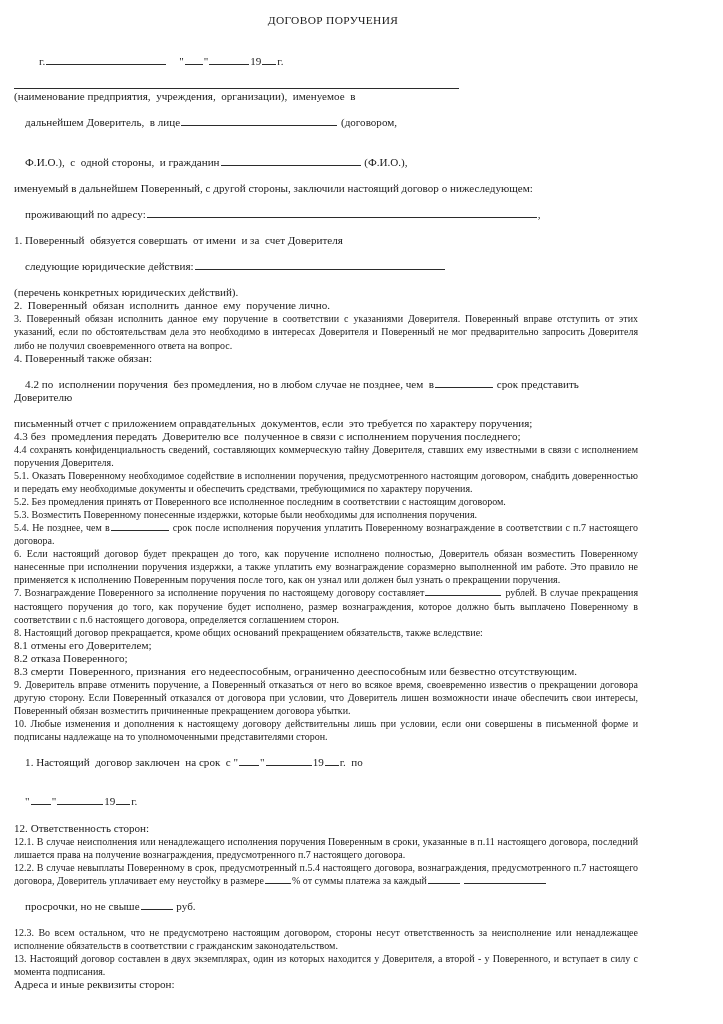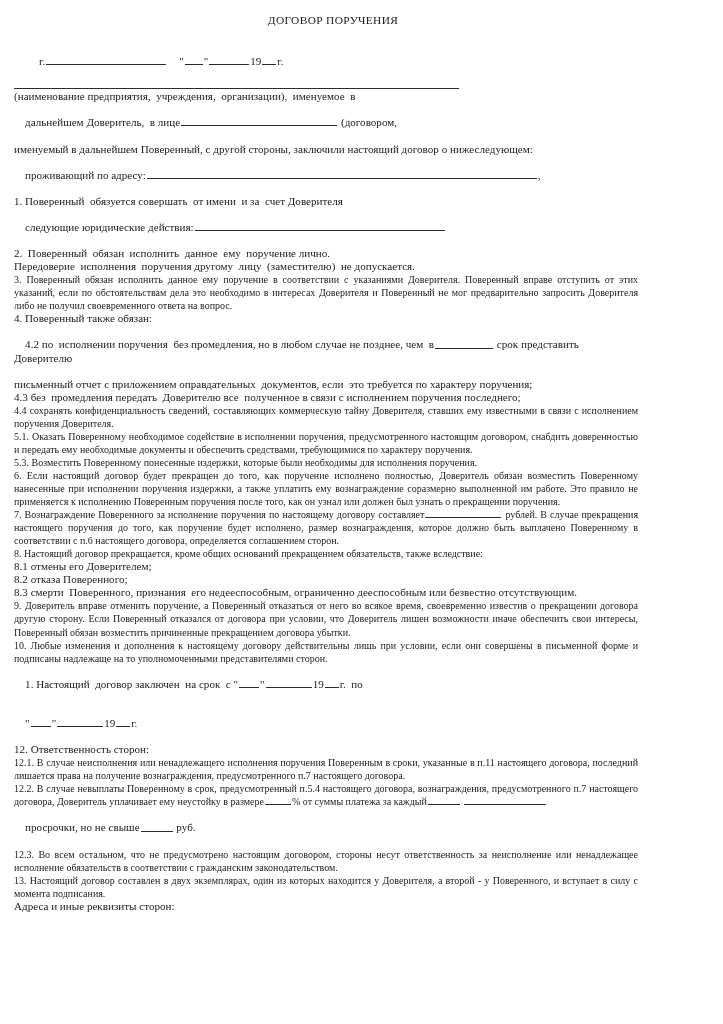--- a/index.html
+++ b/index.html
@@ -73,47 +73,54 @@
   <div class="gap-1"></div>
 
   <hr class="rule" style="width:445px;">
 
   <div class="line">(наименование предприятия,  учреждения,  организации),  именуемое  в</div>
 
   <div class="line">
     <span>дальнейшем Доверитель,  в лице</span><span class="blank" style="width:156px;"></span> <span>(договором,</span>
   </div>
 
+  <div class="line">
+    <span>Ф.И.О.),  с  одной стороны,  и гражданин</span><span class="blank" style="width:140px;"></span> <span>(Ф.И.О.),</span>
+  </div>
 
   <div class="line">именуемый в дальнейшем Поверенный, с другой стороны, заключили настоящий договор о нижеследующем:</div>
 
   <div class="line">
     <span>проживающий по адресу:</span><span class="blank" style="width:390px;"></span><span>,</span>
   </div>
 
   <div class="line">1. Поверенный  обязуется совершать  от имени  и за  счет Доверителя</div>
   <div class="line">
     <span>следующие юридические действия:</span><span class="blank" style="width:250px;"></span>
   </div>
+  <div class="line">(перечень конкретных юридических действий).</div>
 
   <div class="line">2.  Поверенный  обязан  исполнить  данное  ему  поручение лично.</div>
-  <div class="line">Передоверие  исполнения  поручения другому  лицу  (заместителю)  не допускается.</div>
 
   <div class="just">3. Поверенный  обязан исполнить данное ему поручение в соответствии с указаниями Доверителя. Поверенный  вправе  отступить от  этих  указаний,  если  по обстоятельствам дела  это необходимо в интересах Доверителя и Поверенный не  мог  предварительно запросить  Доверителя  либо   не  получил своевременного ответа на вопрос.</div>
 
   <div class="line">4. Поверенный также обязан:</div>
   <div class="line">
     <span>4.2 по  исполнении поручения  без промедления, но в любом случае не позднее, чем  в</span><span class="blank" style="width:58px;"></span> <span>срок представить Доверителю</span>
   </div>
   <div class="line">письменный отчет с приложением оправдательных  документов, если  это требуется по характеру поручения;</div>
   <div class="line">4.3 без  промедления передать  Доверителю все  полученное в связи с исполнением поручения последнего;</div>
   <div class="just">4.4   сохранять   конфиденциальность   сведений,   составляющих коммерческую тайну  Доверителя, ставших ему  известными в связи  с исполнением поручения Доверителя.</div>
 
   <div class="just">5.1.  Оказать  Поверенному необходимое содействие  в  исполнении поручения, предусмотренного  настоящим договором, снабдить доверенностью и  передать  ему  необходимые  документы  и  обеспечить  средствами, требующимися по характеру поручения.</div>
+  <div class="just">5.2.  Без  промедления принять  от  Поверенного  все  исполненное последним в соответствии с настоящим договором.</div>
   <div class="just">5.3.  Возместить  Поверенному  понесенные издержки,  которые были необходимы для исполнения поручения.</div>
+  <div class="just">
+    <span>5.4. Не  позднее, чем  в</span><span class="blank" style="width:58px;"></span> <span>срок после исполнения поручения уплатить Поверенному  вознаграждение в  соответствии  с  п.7 настоящего договора.</span>
+  </div>
 
   <div class="just">6. Если  настоящий договор  будет прекращен  до того, как поручение исполнено полностью, Доверитель обязан возместить Поверенному нанесенные при исполнении  поручения издержки,  а также уплатить ему вознаграждение соразмерно  выполненной  им работе.  Это  правило  не  применяется  к исполнению Поверенным  поручения после того, как он узнал или должен был узнать о прекращении поручения.</div>
 
   <div class="just">
     <span>7. Вознаграждение Поверенного за исполнение поручения по настоящему договору составляет</span><span class="blank" style="width:76px;"></span> <span>рублей. В случае прекращения настоящего  поручения до  того, как поручение будет исполнено,  размер вознаграждения,  которое должно  быть выплачено Поверенному в  соответствии  с  п.6  настоящего  договора,  определяется соглашением сторон.</span>
   </div>
 
   <div class="just">8.  Настоящий  договор  прекращается,  кроме  общих  оснований прекращением обязательств, также вследствие:</div>
   <div class="line">8.1 отмены его Доверителем;</div>
   <div class="line">8.2 отказа Поверенного;</div>

